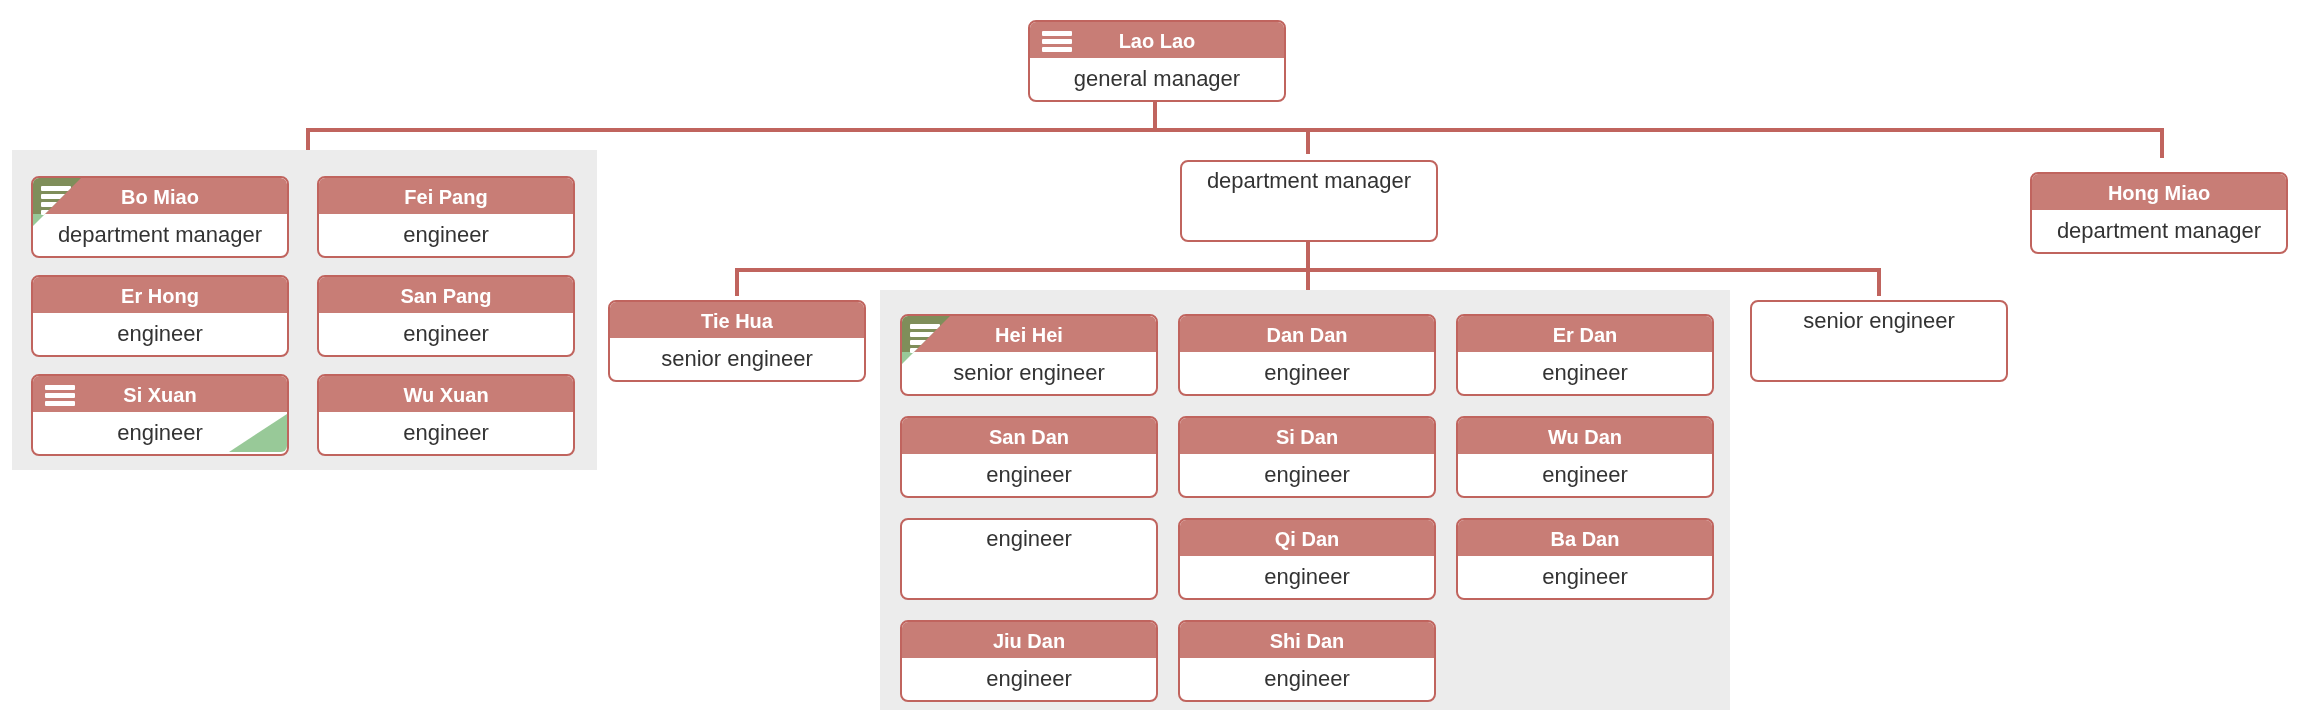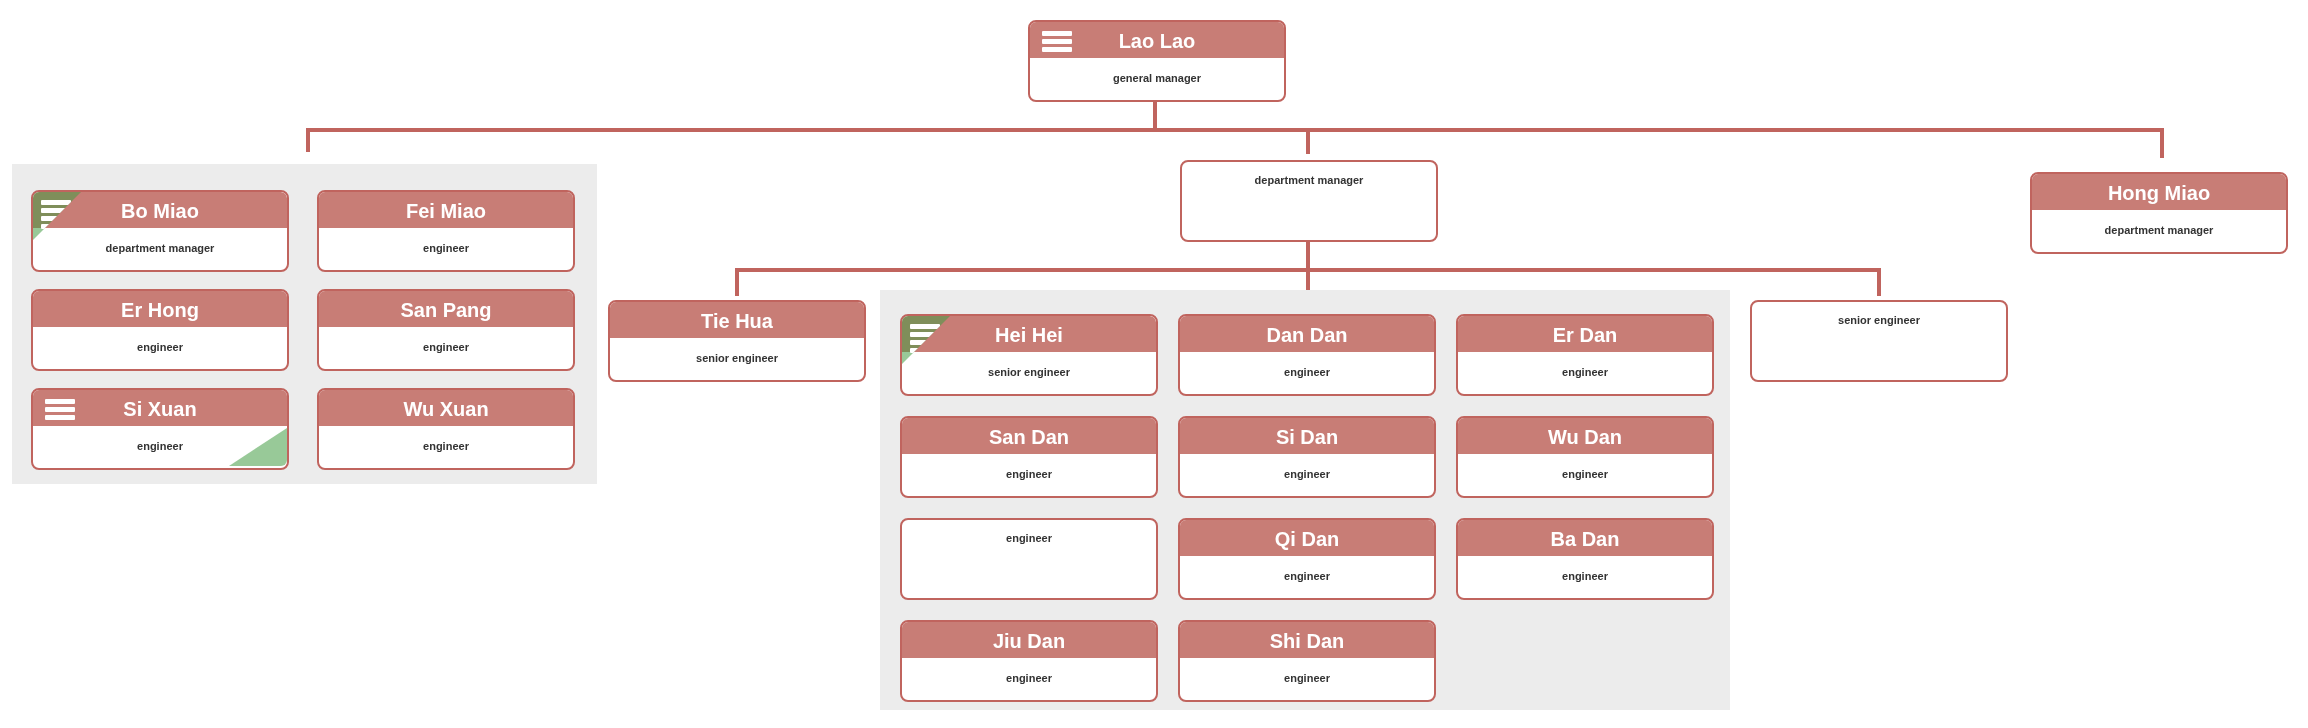--- a/index.html
+++ b/index.html
@@ -13,36 +13,36 @@
   html,body{background:#ffffff;}
   body{font-family:"Liberation Sans","DejaVu Sans",sans-serif;}
   .canvas{position:relative;width:2308px;height:728px;background:#fff;overflow:hidden;}
 
   
   .line{position:absolute;background:var(--line);}
 
   
   .group{position:absolute;background:var(--group-bg);}
   .grid-left{display:grid;grid-template-columns:258px 258px;column-gap:28px;
-             grid-auto-rows:82px;row-gap:17px;padding:26px 0 0 19px;margin-top:14px;}
+             grid-auto-rows:82px;row-gap:17px;padding:26px 0 0 19px;}
   .grid-dan{display:grid;grid-template-columns:258px 258px 258px;column-gap:20px;
             grid-auto-rows:82px;row-gap:20px;padding:24px 0 0 20px;}
 
   
   .node{position:relative;width:258px;height:82px;background:#fff;
         border:2px solid var(--line);border-radius:8px;}
   .node.abs{position:absolute;}
   .node.clip{overflow:hidden;}
   .node .title{position:relative;height:38px;line-height:38px;background:var(--rose);
                color:#fff;font-size:20px;font-weight:bold;text-align:center;
                border-radius:6px 6px 0 0;border-bottom:2px solid #fff;
                white-space:nowrap;overflow:hidden;}
   .node .content{position:relative;height:38px;line-height:37px;text-align:center;
-                 font-size:11px;color:var(--role-text);border-radius:0 0 6px 6px;
-                 overflow:hidden;white-space:nowrap;font-weight:bold;}
+                 font-size:22px;color:var(--role-text);border-radius:0 0 6px 6px;
+                 overflow:hidden;white-space:nowrap;}
 
   
   .node.selected::before{content:"";position:absolute;inset:-10px;background:#fff;z-index:-1;}
 
   
   .menu-icon{position:absolute;left:12px;top:0;width:32px;height:38px;display:block;}
   .menu-icon .bar{position:absolute;left:0;width:30px;height:5px;background:#fff;border-radius:1px;}
   .menu-icon .bar:nth-child(1){top:9px;}
   .menu-icon .bar:nth-child(2){top:17px;}
   .menu-icon .bar:nth-child(3){top:25px;}
@@ -92,21 +92,21 @@
         <span class="corner-tl">
           <i class="bar"></i>
           <i class="bar"></i>
           <i class="bar"></i>
           <i class="bar"></i>
         </span>
         <div class="title"><span>Bo Miao</span></div>
         <div class="content"><span>department manager</span></div>
       </div>
     <div class="node">
-        <div class="title"><span>Fei Miao</span></div>
+        <div class="title"><span>Fei Pang</span></div>
         <div class="content"><span>engineer</span></div>
       </div>
     <div class="node">
         <div class="title"><span>Er Hong</span></div>
         <div class="content"><span>engineer</span></div>
       </div>
     <div class="node">
         <div class="title"><span>San Pang</span></div>
         <div class="content"><span>engineer</span></div>
       </div>

